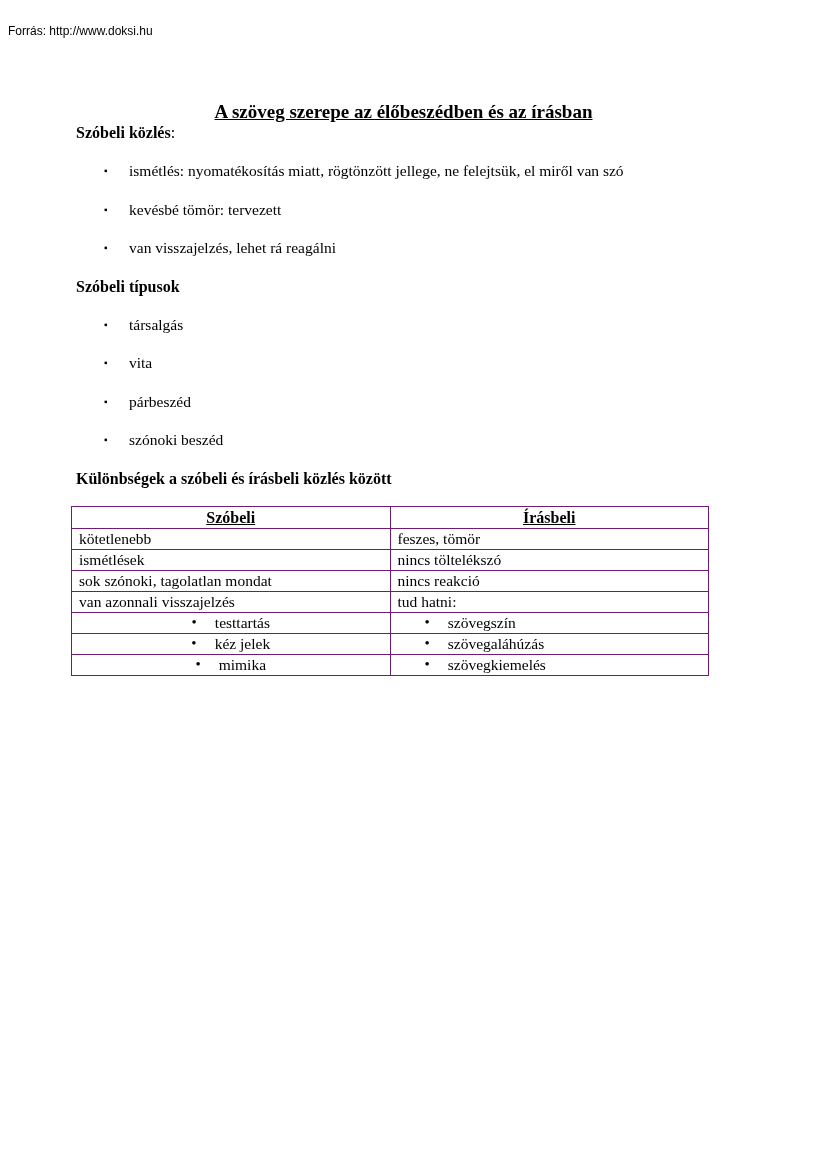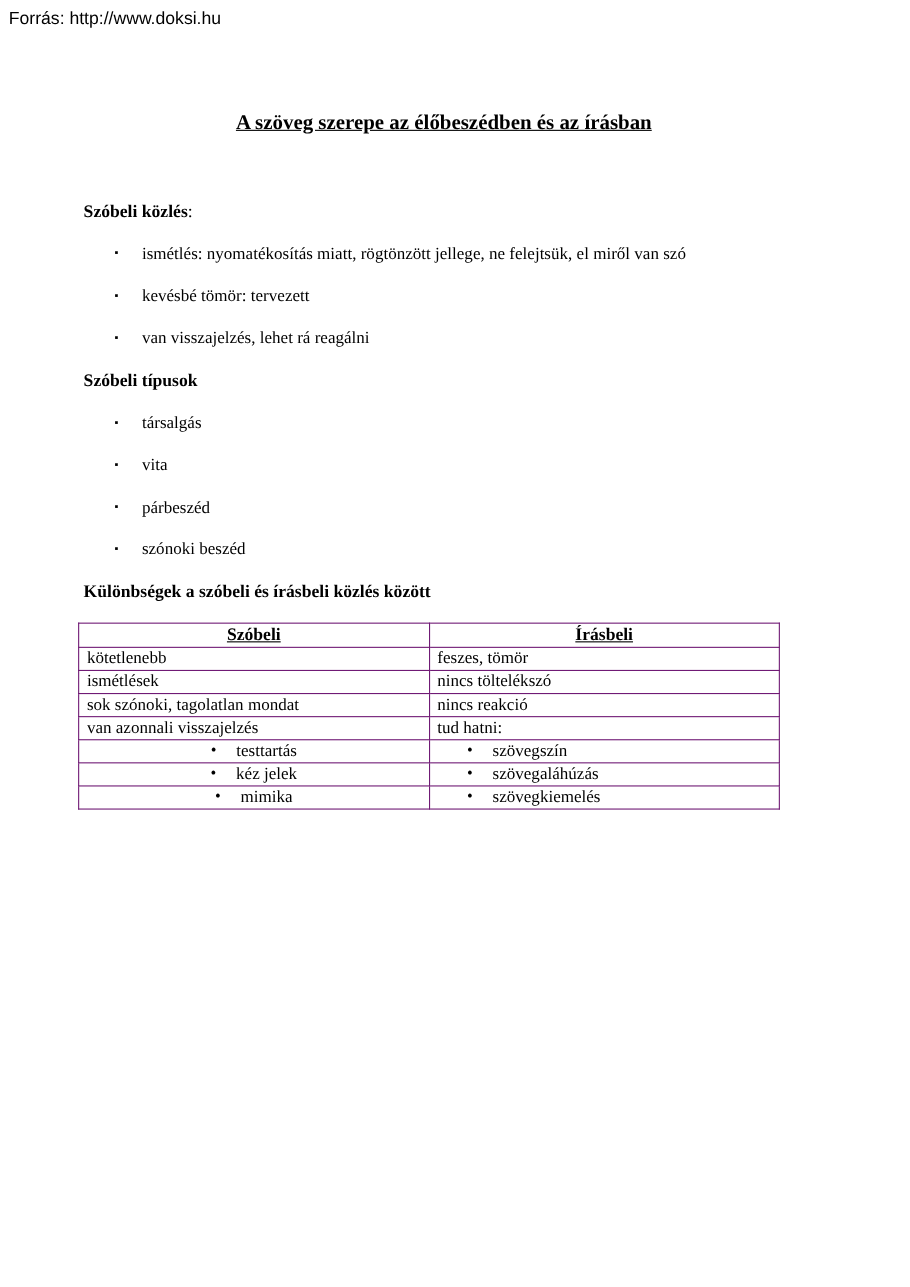--- a/index.html
+++ b/index.html
@@ -11,24 +11,24 @@
     position: relative;
     width: 827px;
     height: 1170px;
     background: #ffffff;
     color: #000000;
     font-family: "Liberation Serif", serif;
     overflow: hidden;
   }
   .source-line {
     position: absolute;
-    top: 9px;
+    top: 24px;
     left: 8px;
     font-family: "Liberation Sans", sans-serif;
-    font-size: 16px;
+    font-size: 12px;
     color: #000000;
     white-space: nowrap;
   }
   .content {
     padding: 0 96px 0 76px;
   }
   .doc-title {
     padding-top: 99px;
     text-align: center;
     font-size: 19px;
@@ -41,21 +41,20 @@
   .sec-heading {
     margin: 0;
     font-size: 16px;
     font-weight: bold;
     line-height: 18px;
   }
   .sec-heading .suffix {
     font-weight: normal;
   }
   .sec-heading.first {
-    margin-top: 60px;
   }
   ul.bullet-list {
     list-style: none;
     margin: 20px 0 0 0;
     padding: 0;
   }
   ul.bullet-list li {
     position: relative;
     padding-left: 53px;
     margin: 0 0 20px 0;

